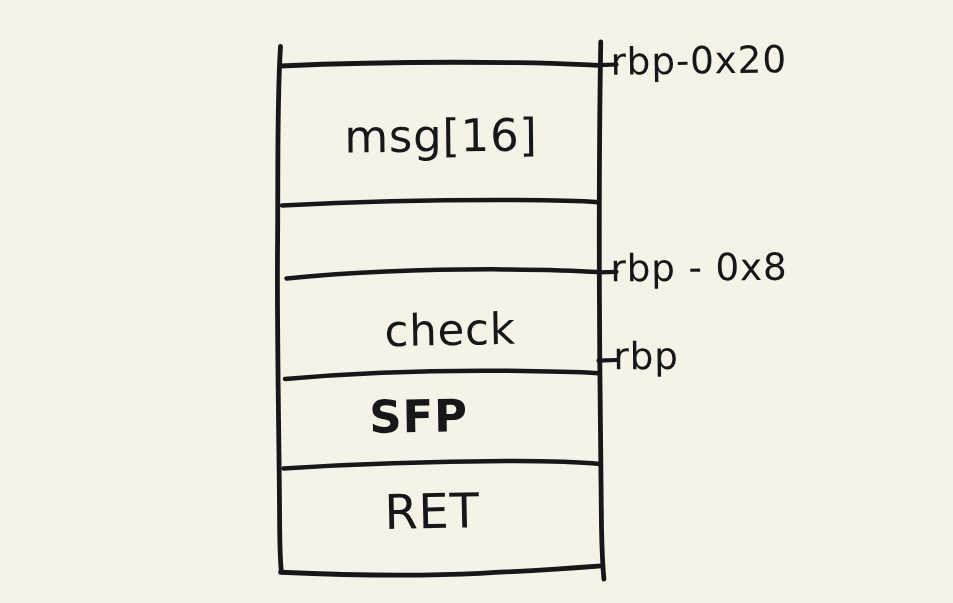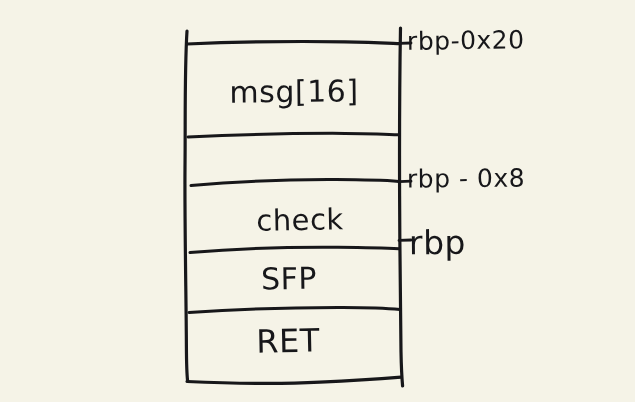--- a/index.html
+++ b/index.html
@@ -82,23 +82,23 @@
 
     <path class="ink stroke-tick" d="M 399 43.4 L 411 43.0"></path>
     <path class="ink stroke-tick" d="M 399 181.6 L 411 181.2"></path>
     <path class="ink stroke-tick" d="M 399 240.4 L 411 240.0"></path>
   </svg>
 
   <div class="cell-text hw" style="left:294px; top:74px; font-size:30px; transform:translateX(-50%) rotate(-0.6deg);">msg[16]</div>
 
   <div class="cell-text hw" style="left:300px; top:203px; font-size:29px; transform:translateX(-50%) rotate(-1.1deg);">check</div>
 
-  <div class="cell-text hw" style="left:289px; top:261px; font-size:30px; transform:translateX(-50%) rotate(-0.9deg);">SFP</div>
+  <div class="cell-text hw" style="left:279px; top:261px; font-size:30px; transform:translateX(-50%) rotate(-0.9deg);font-weight:bold;">SFP</div>
 
   <div class="cell-text hw" style="left:288px; top:322px; font-size:32px; transform:translateX(-50%) rotate(-1.2deg);">RET</div>
 
   <div class="addr-text hw" style="left:407px; top:26px; font-size:25px; transform:rotate(-0.8deg);">rbp-0x20</div>
 
   <div class="addr-text hw" style="left:407px; top:164px; font-size:25px; transform:rotate(-0.5deg);">rbp - 0x8</div>
 
-  <div class="addr-text hw" style="left:409px; top:223px; font-size:33px; transform:rotate(-0.5deg);text-align:right;">rbp</div>
+  <div class="addr-text hw" style="left:409px; top:223px; font-size:25px; transform:rotate(-0.5deg);text-align:right;">rbp</div>
 
 </div>
 
 </body></html>

